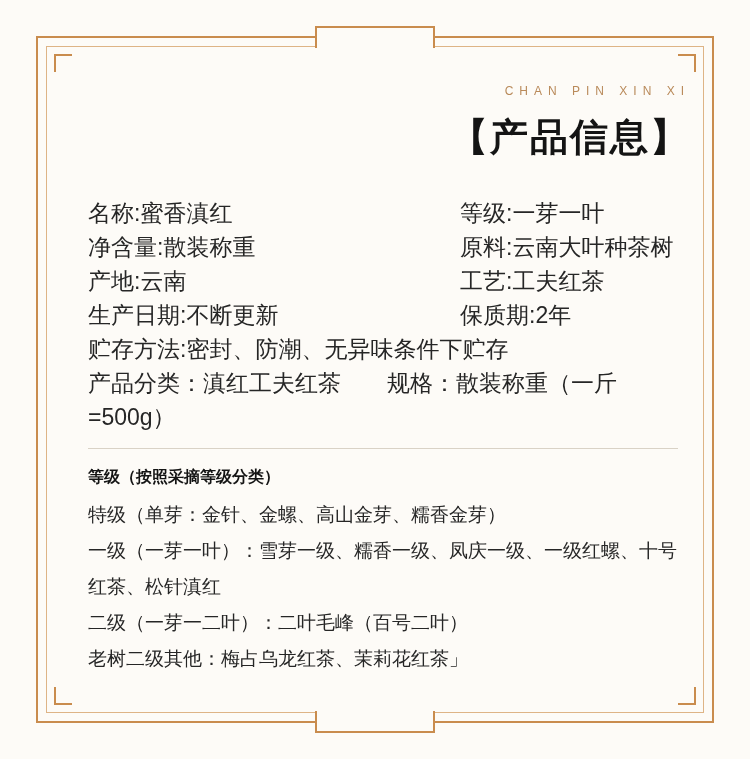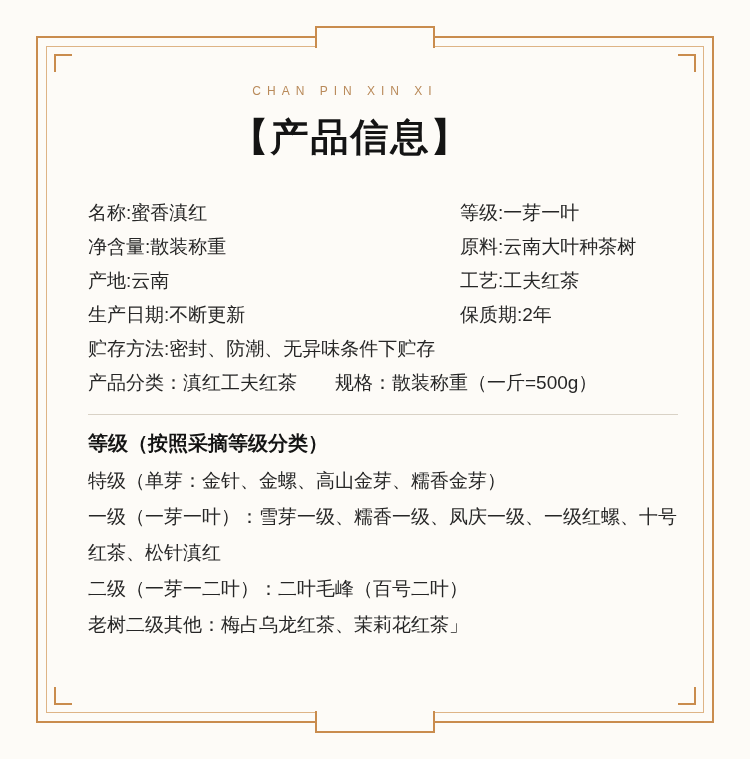--- a/index.html
+++ b/index.html
@@ -94,21 +94,21 @@
     border-right: 2px solid #c98c4e;
     border-bottom: 2px solid #c98c4e;
   }
 
   
   .header {
     position: absolute;
     left: 0;
     top: 84px;
     width: 690px;
-    text-align: center;
+    text-align: right;
   }
   .pinyin {
     font-size: 12px;
     letter-spacing: 6px;
     color: #b98a5a;
     margin-bottom: 14px;
     font-family: "Liberation Sans", sans-serif;
   }
   .title {
     font-size: 38px;
@@ -125,21 +125,21 @@
     left: 88px;
     top: 196px;
     width: 590px;
   }
 
   .spec-grid {
     width: 100%;
   }
   .spec-row {
     display: flex;
-    font-size: 19px;
+    font-size: 23px;
     line-height: 34px;
     color: #262626;
   }
   .spec-col-left {
     width: 340px;
     flex: 0 0 340px;
   }
   .spec-col-right {
     flex: 1 1 auto;
     margin-left: 32px;
@@ -150,21 +150,21 @@
   }
 
   .divider {
     margin: 14px 0 10px 0;
     height: 1px;
     background: #d9d2c6;
     width: 100%;
   }
 
   .grade-title {
-    font-size: 20px;
+    font-size: 16px;
     font-weight: bold;
     color: #141414;
     line-height: 36px;
     margin-bottom: 2px;
   }
   .grade-line {
     font-size: 19px;
     line-height: 36px;
     color: #262626;
   }

